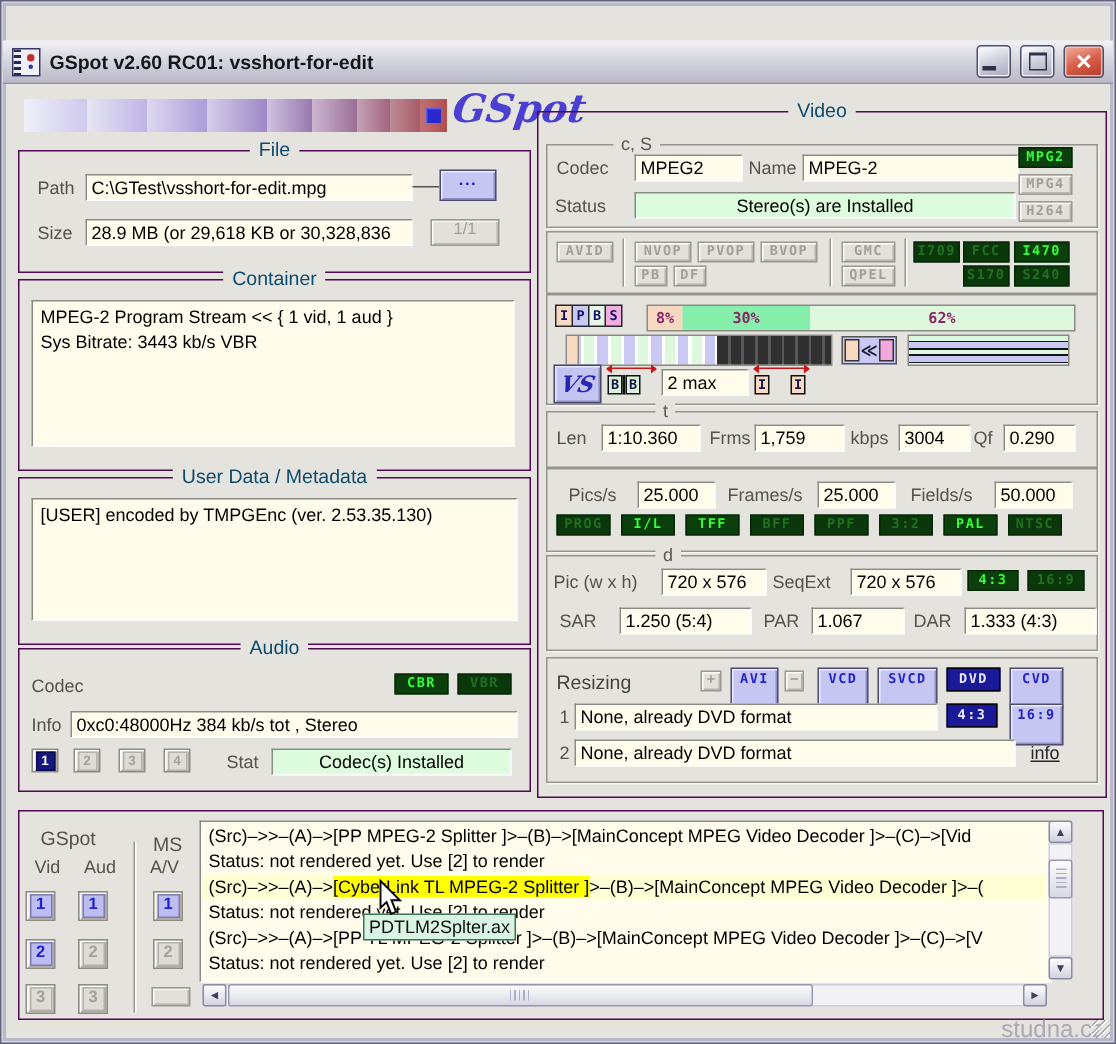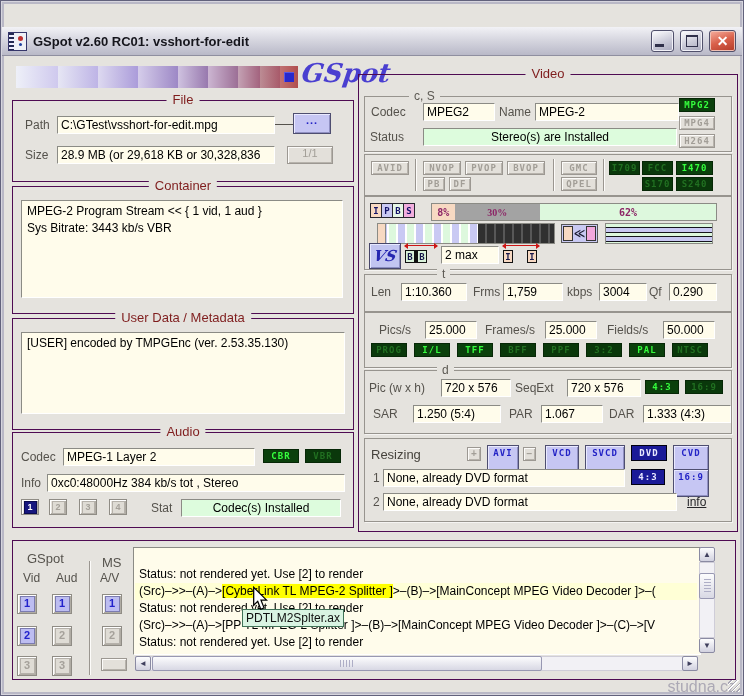--- a/index.html
+++ b/index.html
@@ -30,21 +30,21 @@
   .mi::first-letter{text-decoration:underline;}
   
   .lb{position:absolute;font-size:12px;line-height:15px;color:#55524c;white-space:nowrap;}
   .fld{position:absolute;height:16px;background:#fffceb;border-style:solid;border-width:1px;
        border-color:#8b8b85 #ffffff #ffffff #8b8b85;font-size:12px;line-height:16px;padding:0 3px;
        white-space:nowrap;overflow:hidden;color:#000;}
   .gfld{background:#ddfcdd;text-align:center;}
   .ta{position:absolute;background:#fffceb;border-style:solid;border-width:1px;
       border-color:#8b8b85 #fff #fff #8b8b85;font-size:12px;line-height:17px;padding:2px 5px;color:#000;}
   .grp{position:absolute;border:1px solid #4e0b52;}
-  .glab{position:absolute;top:-9px;background:#e5e3de;padding:0 6px;color:#7f1d1d;
+  .glab{position:absolute;top:-9px;background:#e5e3de;padding:0 6px;color:#0c4a6e;
         font-size:13px;line-height:16px;white-space:nowrap;}
   .glab.c{left:50%;transform:translateX(-50%);}
   .ebox{position:absolute;border:1px solid #97948e;box-shadow:1px 1px 0 rgba(255,255,255,.6);}
   .elab{position:absolute;top:-9px;background:#e5e3de;padding:0 5px;color:#5c5953;font-size:12px;line-height:16px;}
   .bdg{position:absolute;height:14px;box-sizing:border-box;background:#0a380b;border:1px solid #062706;
        color:#217021;font:bold 9px "DejaVu Sans Mono",monospace;letter-spacing:1px;text-align:center;line-height:12px;}
   .bdg.on{color:#35fd3d;background:#0b400c;}
   .gbt{position:absolute;height:14px;box-sizing:border-box;background:#e3e0da;border:1px solid #9c9892;
        box-shadow:inset 1px 1px 0 #fcfbf9,inset -1px -1px 0 #b7b3ac;color:#a29e97;
        font:bold 9px "DejaVu Sans Mono",monospace;letter-spacing:1px;text-align:center;line-height:12px;}
@@ -83,21 +83,21 @@
   .ipbs span{width:10px;height:13px;font:bold 9px "DejaVu Sans Mono",monospace;
              display:flex;align-items:center;justify-content:center;color:#121268;}
   .ipbs span:nth-child(1){background:#f7d9c2;}
   .ipbs span:nth-child(2){background:#c9c9f3;}
   .ipbs span:nth-child(3){background:#e6f7e6;}
   .ipbs span:nth-child(4){background:#f2aede;}
   .pct{position:absolute;display:flex;border:1px solid #8b8b85;height:16px;}
   .pct span{display:flex;align-items:center;justify-content:center;
             font:bold 10px "DejaVu Sans Mono",monospace;color:#8c2566;height:16px;overflow:hidden;}
   .pct span:nth-child(1){background:#f7d9c2;}
-  .pct span:nth-child(2){background:#a3a3a3;font-family:Liberation Serif, serif;}
+  .pct span:nth-child(2){background:#86efac;}
   .pct span:nth-child(3){background:#ddf8dd;}
   .gopbar{position:absolute;border:1px solid #8b8b85;
       background:repeating-linear-gradient(90deg,#ffffff 0 2px,#c9c9f3 2px 9px,#ffffff 9px 11px,#ddf8dd 11px 18px);}
   .gopbar .st{position:absolute;left:0;top:0;bottom:0;width:7px;background:#f7d9c2;border-right:1px solid #8b8b85;}
   .gopbar .dk{position:absolute;right:0;top:0;bottom:0;width:43%;
       background:repeating-linear-gradient(90deg,#303030 0 7px,#585858 7px 9px);}
   .intbar{position:absolute;border:1px solid #8b8b85;
       background:repeating-linear-gradient(180deg,#ddf8dd 0 3px,#15151d 3px 4px,#c9c9f3 4px 8px,#15151d 8px 9px);}
   .ficon{position:absolute;display:flex;align-items:center;background:#c9c9f3;border:1px solid #555;padding:1px;}
   .ficon .pe{width:8px;height:13px;background:#f7d9c2;border:1px solid #333;}
@@ -207,21 +207,20 @@
 <div class="grp" style="left:12px;top:318px;width:340px;height:110px">
   <span class="glab c">User Data / Metadata</span>
   <div class="ta" style="left:8px;top:13px;width:312px;height:76px">
     <div>[USER]   encoded by TMPGEnc (ver. 2.53.35.130)</div>
   </div>
 </div>
 
 <div class="grp" style="left:12px;top:432px;width:340px;height:94px">
   <span class="glab c">Audio</span>
   <span class="lb" style="left:8px;top:17px">Codec</span>
-  <div class="fld" style="left:50px;top:15px;width:184px">MPEG-1 Layer 2</div>
   <div class="bdg on" style="left:250px;top:16px;width:36px">CBR</div>
   <div class="bdg" style="left:292px;top:16px;width:36px">VBR</div>
   <span class="lb" style="left:8px;top:43px">Info</span>
   <div class="fld" style="left:34px;top:41px;width:290px">0xc0:48000Hz  384 kb/s tot , Stereo</div>
   <div class="nb ab on" style="left:8px;top:66px">
       <i>1</i>
     </div>
   <div class="nb ab dis" style="left:36px;top:66px">
       <i>2</i>
     </div>
@@ -409,20 +408,21 @@
     </div>
   <div class="nb dis" style="left:4px;top:115px">
       <i>3</i>
     </div>
   <div class="nb dis" style="left:39px;top:115px">
       <i>3</i>
     </div>
   <div class="gbt" style="left:88px;top:117px;width:26px;height:13px"></div>
 
   <div class="lstbox" style="left:120px;top:6px;width:566px;height:106px">
+    <div class="srow" style="top:1px">(Src)–&gt;&gt;–(A)–&gt;[PP MPEG-2 Splitter ]&gt;–(B)–&gt;[MainConcept MPEG Video Decoder ]&gt;–(C)–&gt;[Vid</div>
     <div class="srow" style="top:18px">Status: not rendered yet. Use [2] to render</div>
     <div class="srow hlrow" style="top:35px"><span>(Src)–&gt;&gt;–(A)–&gt;</span><span class="hl">[CyberLink TL MPEG-2 Splitter ]</span><span>&gt;–(B)–&gt;[MainConcept MPEG Video Decoder ]&gt;–(</span></div>
     <div class="srow" style="top:52px">Status: not rendered yet. Use [2] to render</div>
     <div class="srow" style="top:69px">(Src)–&gt;&gt;–(A)–&gt;[PP TL MPEG-2 Splitter ]&gt;–(B)–&gt;[MainConcept MPEG Video Decoder ]&gt;–(C)–&gt;[V</div>
     <div class="srow" style="top:86px">Status: not rendered yet. Use [2] to render</div>
   </div>
 
   <div class="sba" style="left:686px;top:6px">
       <span>▲</span>
     </div>

